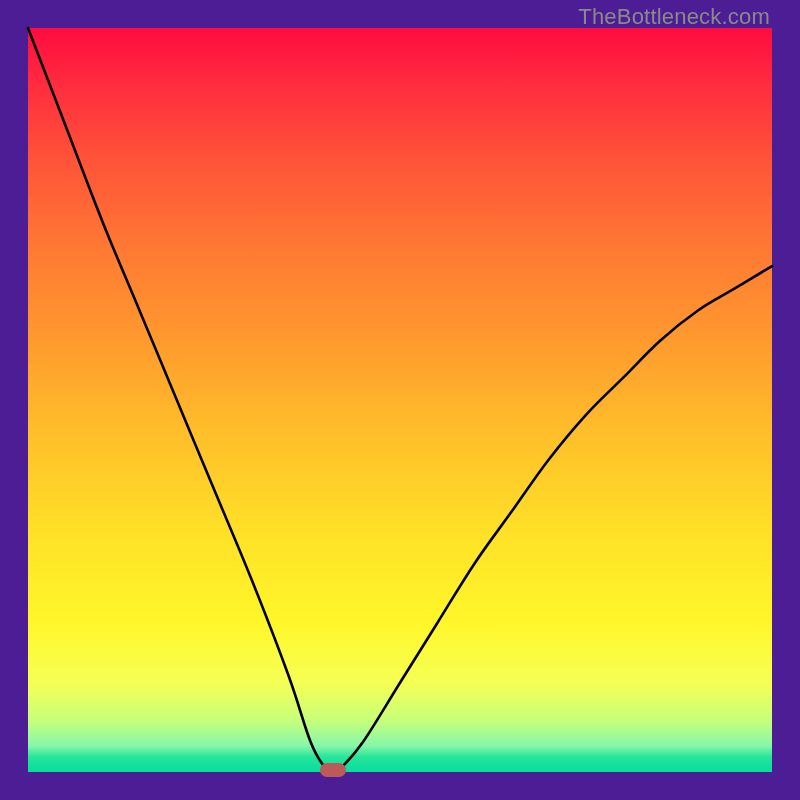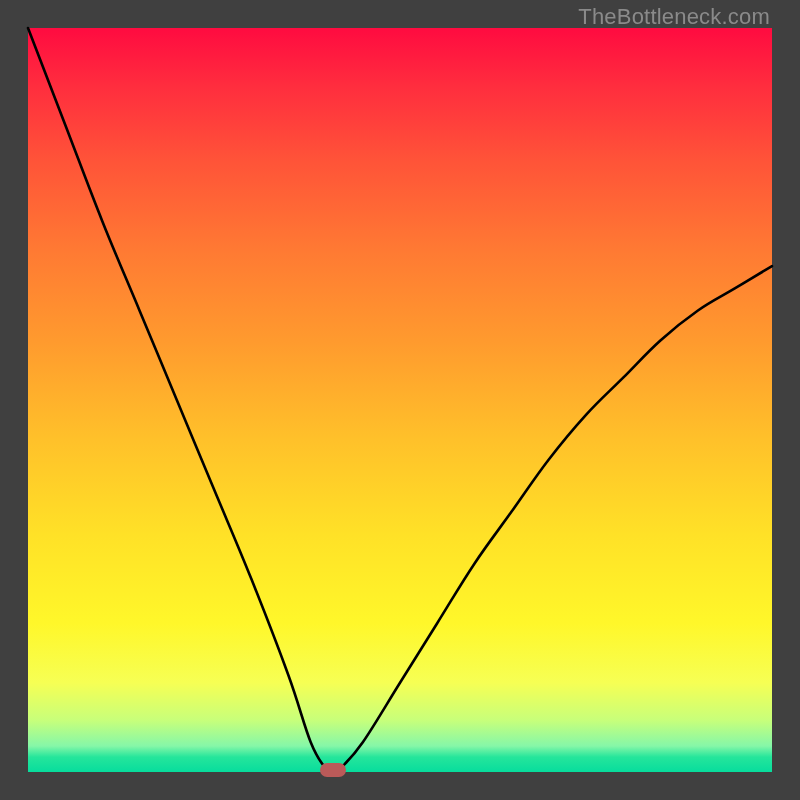--- a/index.html
+++ b/index.html
@@ -9,21 +9,21 @@
     height: 800px;
     background: #000;
     overflow: hidden;
   }
   .frame {
     position: absolute;
     left: 0;
     top: 0;
     width: 800px;
     height: 800px;
-    background: #404040;
+    background: #4c1d95;
   }
   .plot-area {
     position: absolute;
     left: 28px;
     top: 28px;
     width: 744px;
     height: 744px;
     background: linear-gradient(
       to bottom,
       #ff0b40 0%,

